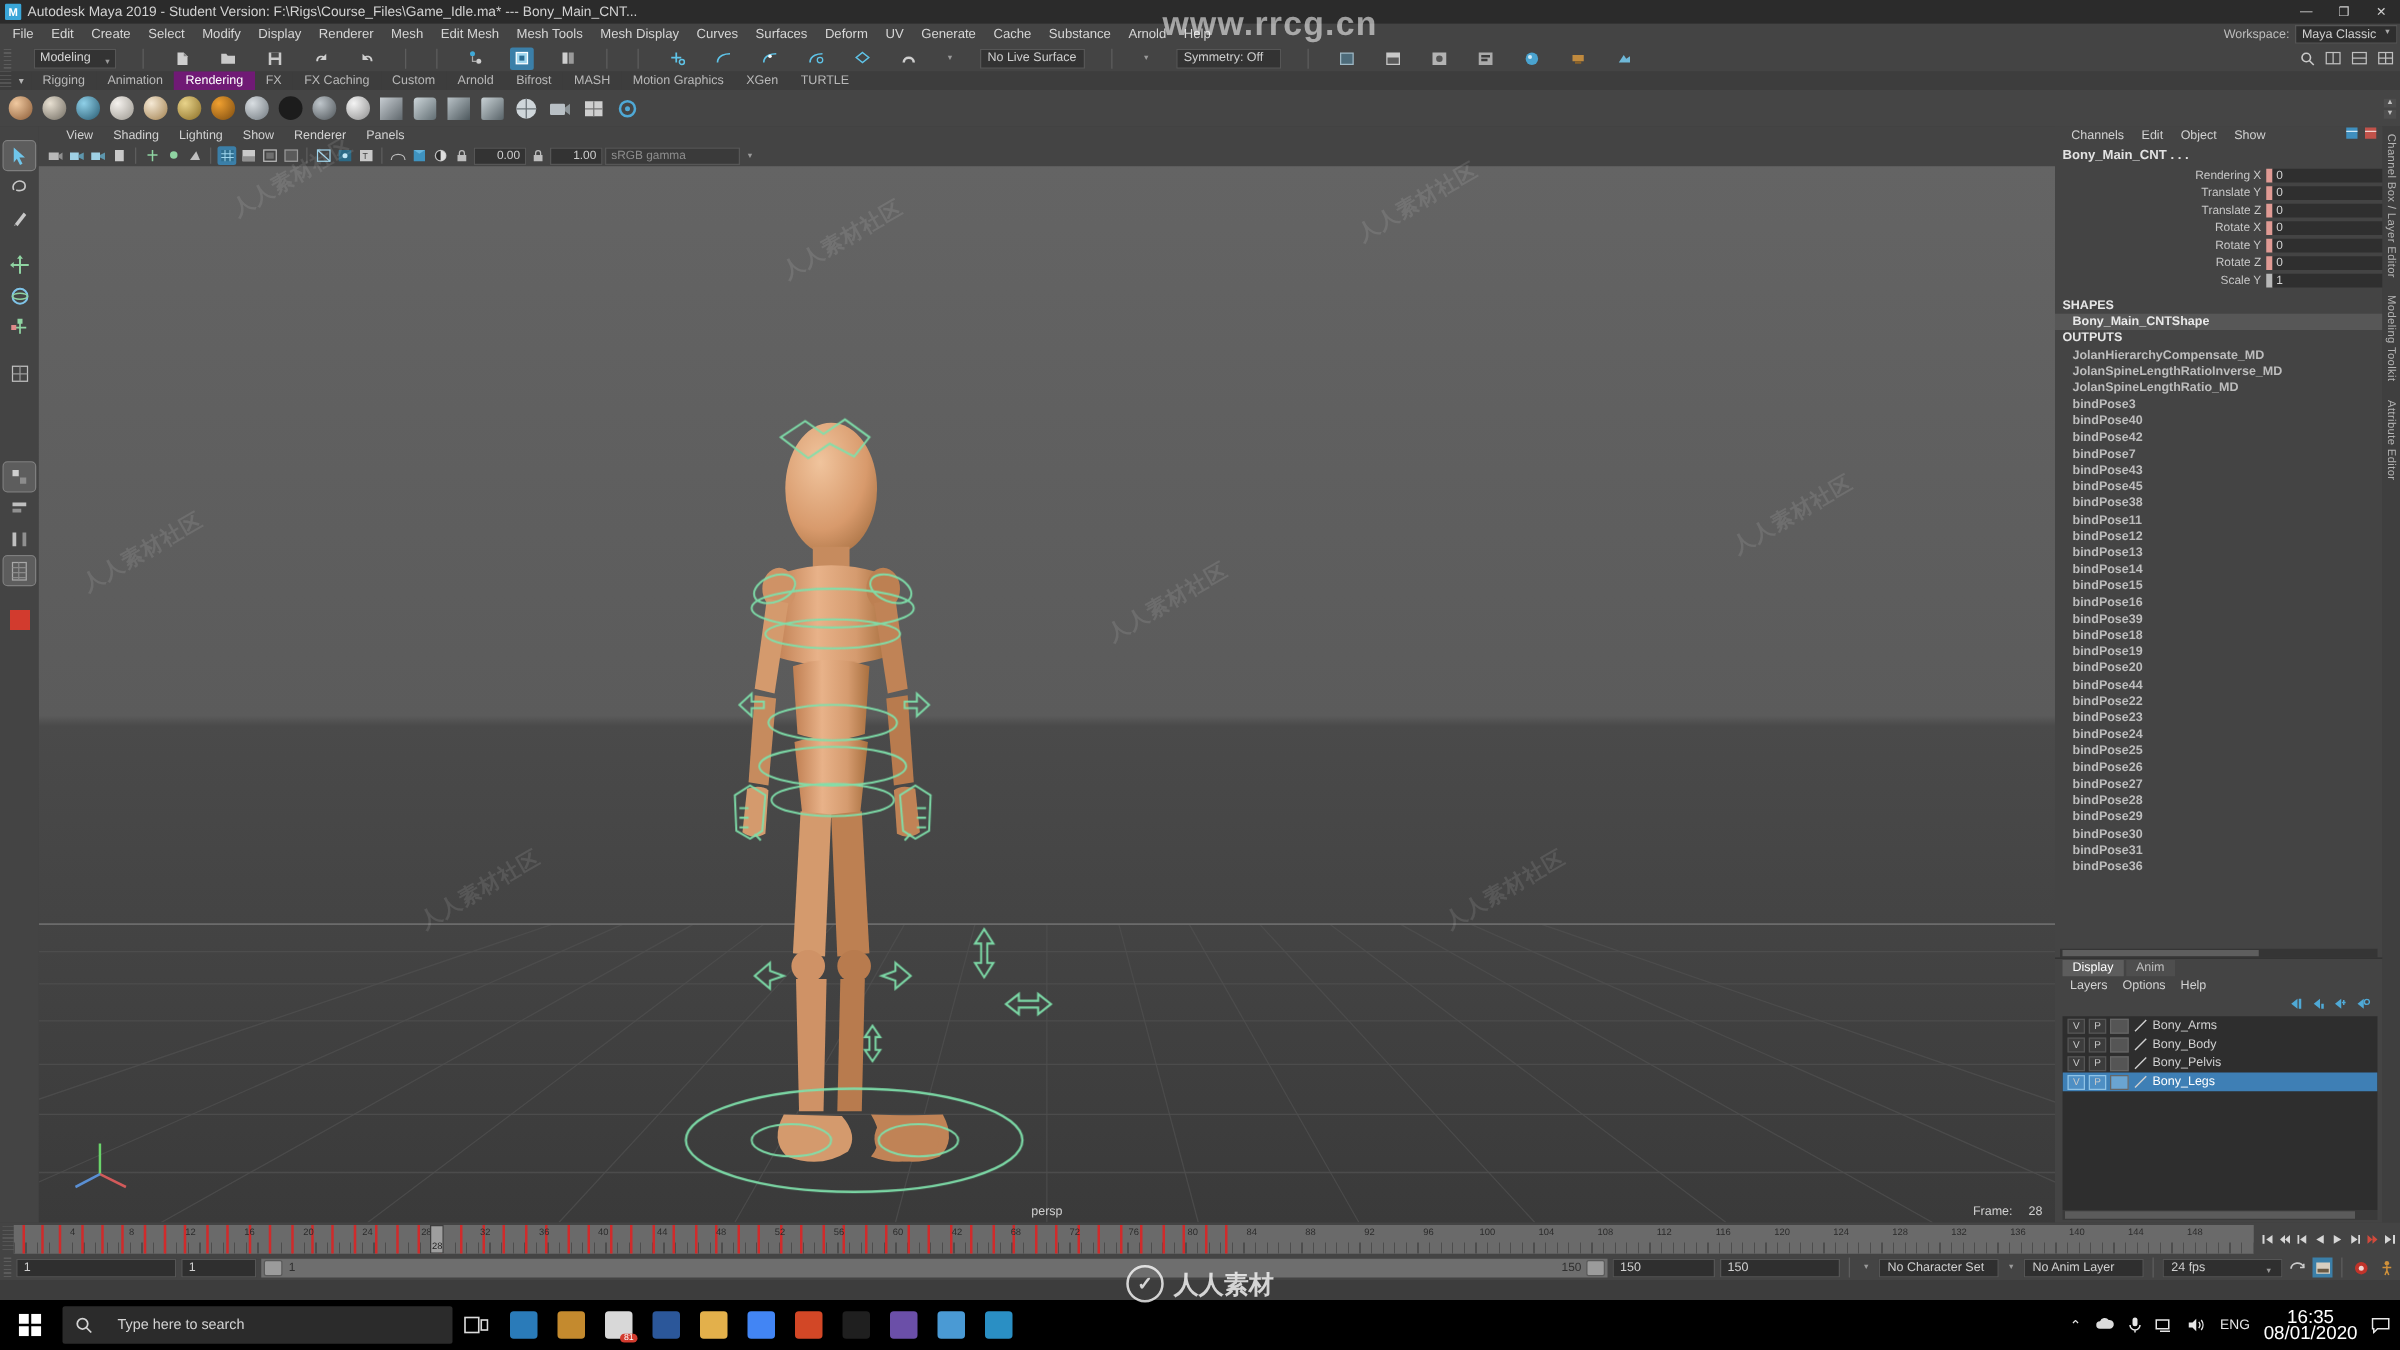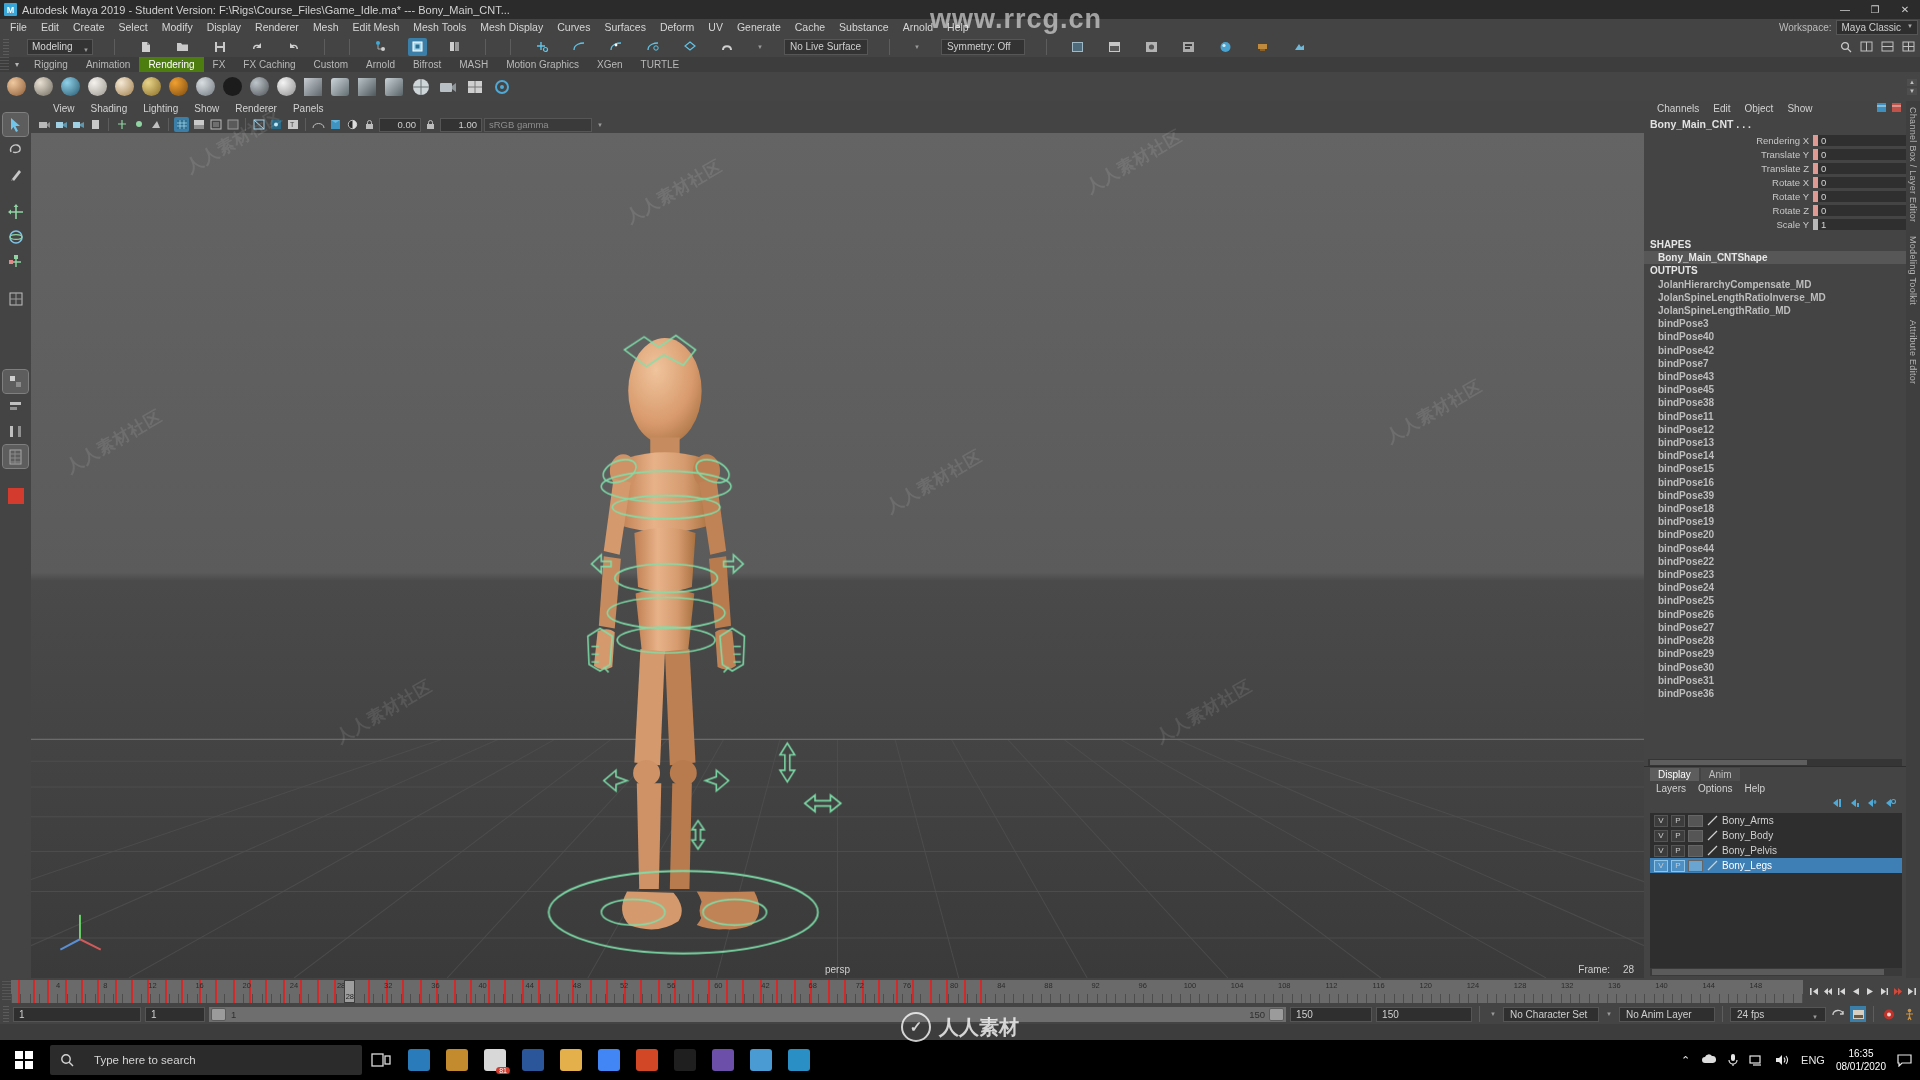--- a/index.html
+++ b/index.html
@@ -63,21 +63,21 @@
   .sl-right { position:absolute; right: 2px; display:flex; align-items:center; gap:2px; }
 
   
   .shelfbar { height: 15px; background: #3d3d3d; display: flex; align-items: stretch; flex: 0 0 15px; }
   .shelf-grip { width: 9px; background: repeating-linear-gradient(to bottom,#5e5e5e 0 1px,transparent 1px 3px); opacity:.7; }
   .shelf-menu-btn { width: 16px; display:flex; align-items:center; justify-content:center; color:#b5b5b5; font-size:8px; }
   .shelf-tab {
     font-size: 10px; color: #b9b9b9; padding: 0 9px; display: flex; align-items: center;
     background: #3d3d3d; white-space: nowrap;
   }
-  .shelf-tab.sel { background: #4d7c0f; color: #fff; }
+  .shelf-tab.sel { background: #701a75; color: #fff; }
 
   
   .shelfrow { height: 29px; background: #454545; display: flex; align-items: center; flex: 0 0 29px; padding-left: 4px; gap: 3px; position: relative; }
   .sh-ico { width: 24px; height: 24px; border-radius: 3px; display:flex; align-items:center; justify-content:center; position: relative; }
   .sh-sphere { width:19px; height:19px; border-radius:50%; }
   .sh-sq { width:18px; height:18px; }
   .shelf-right { position:absolute; right:3px; display:flex; flex-direction:column; gap:2px; }
   .mini-arrow { width: 10px; height: 7px; background:#4e4e4e; color:#c0c0c0; font-size:6px; display:flex; align-items:center; justify-content:center; }
 
   
@@ -195,21 +195,21 @@
   .tb-search {
     width: 312px; height: 30px; background:#2b2b2b; border-radius:2px; display:flex;
     align-items:center; gap:20px; padding-left:10px; margin-left:4px;
   }
   .tb-search span { font-size: 11.5px; color:#d4d4d4; }
   .tb-icon { width: 38px; height:40px; display:flex; align-items:center; justify-content:center; position:relative; }
   .tb-app { width: 22px; height:22px; border-radius:3px; }
   .tb-badge { position:absolute; right:4px; bottom:6px; background:#d23b2e; color:#fff; font-size:7px; border-radius:6px; padding:0 3px; }
   .tray { margin-left:auto; display:flex; align-items:center; gap:11px; padding-right:8px; }
   .tray-ico { color:#e6e6e6; font-size:11px; display:flex; align-items:center; }
-  .clock { color:#fff; font-size:10px; text-align:center; line-height:13px; }
+  .clock { color:#fff; font-size:15px; text-align:center; line-height:13px; }
 
   
   .wm { position:absolute; pointer-events:none; color:rgba(255,255,255,.10); font-weight:bold; white-space:nowrap;
         transform: rotate(-30deg); font-size: 17px; letter-spacing:1px; }
   .wm-top { position:absolute; left: 930px; top: 4px; font-size: 27px; color: rgba(255,255,255,.55); font-weight:bold;
             font-family:"Liberation Sans", sans-serif; letter-spacing: 1px; }
   .wm-center { position:absolute; left: 50%; top: 1012px; transform: translateX(-50%); display:flex; align-items:center; gap:8px;
                color: rgba(255,255,255,.78); font-size: 20px; font-weight:bold; }
   .wm-circle { width:30px; height:30px; border-radius:50%; border:2px solid rgba(255,255,255,.78); display:flex; align-items:center; justify-content:center; font-size:15px; }
 </style>

